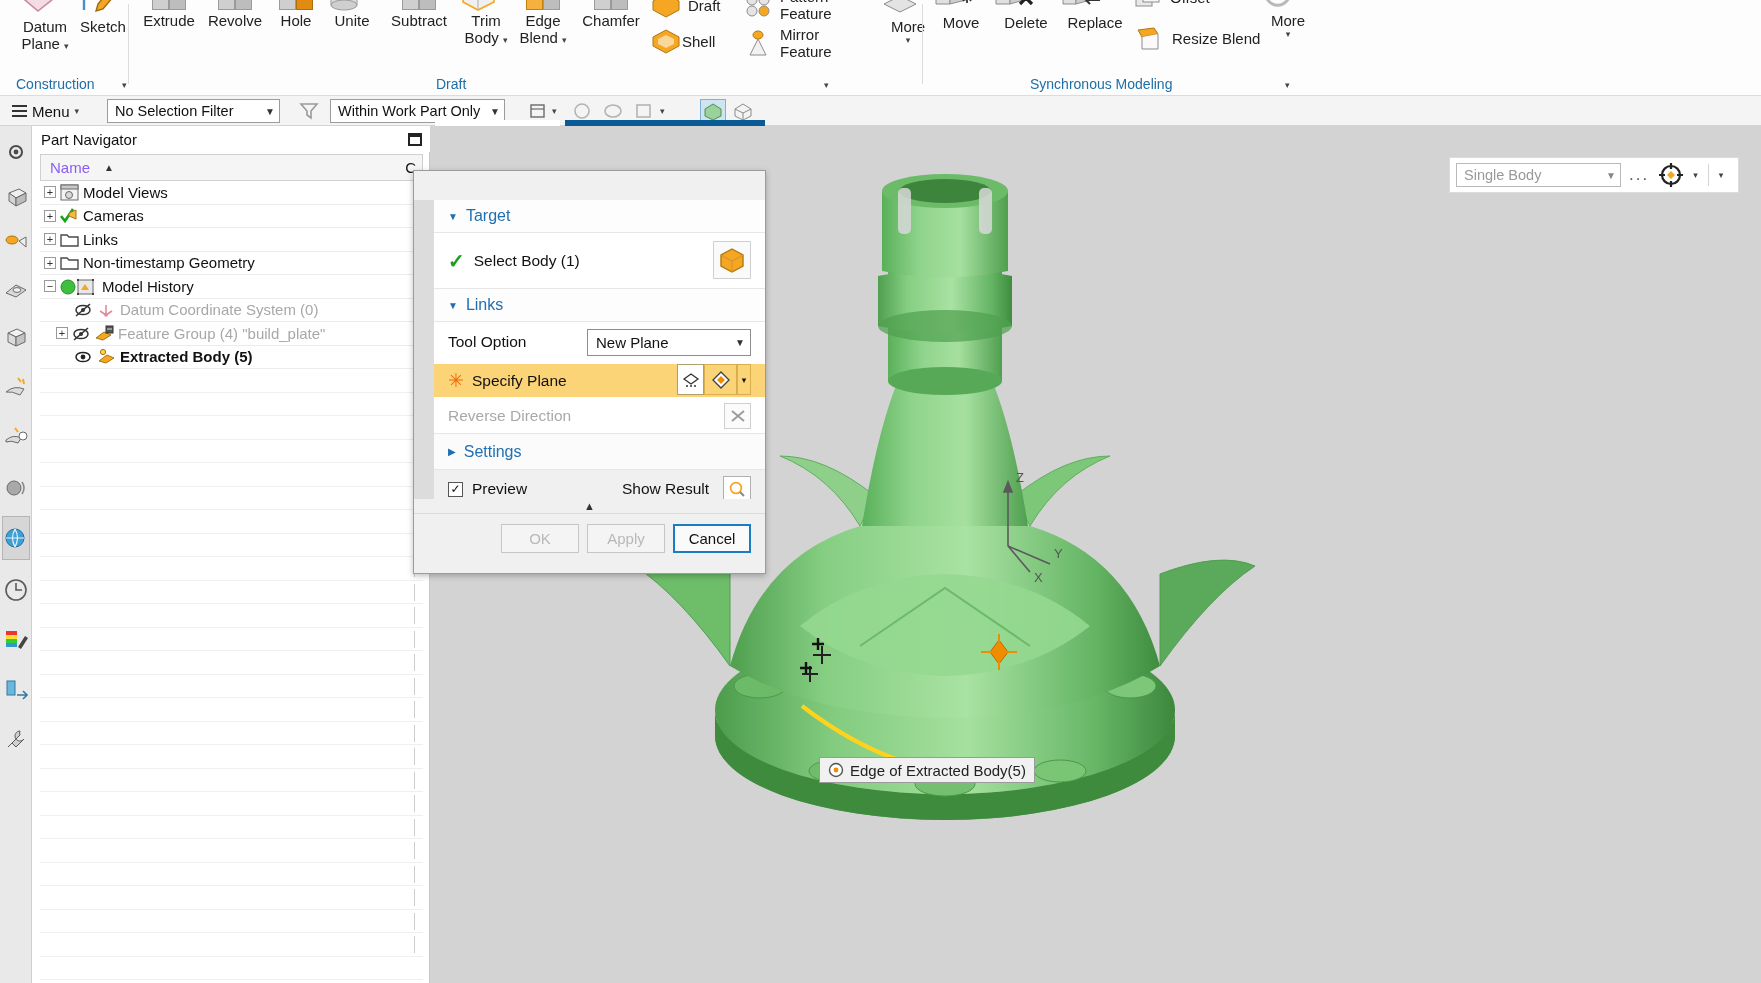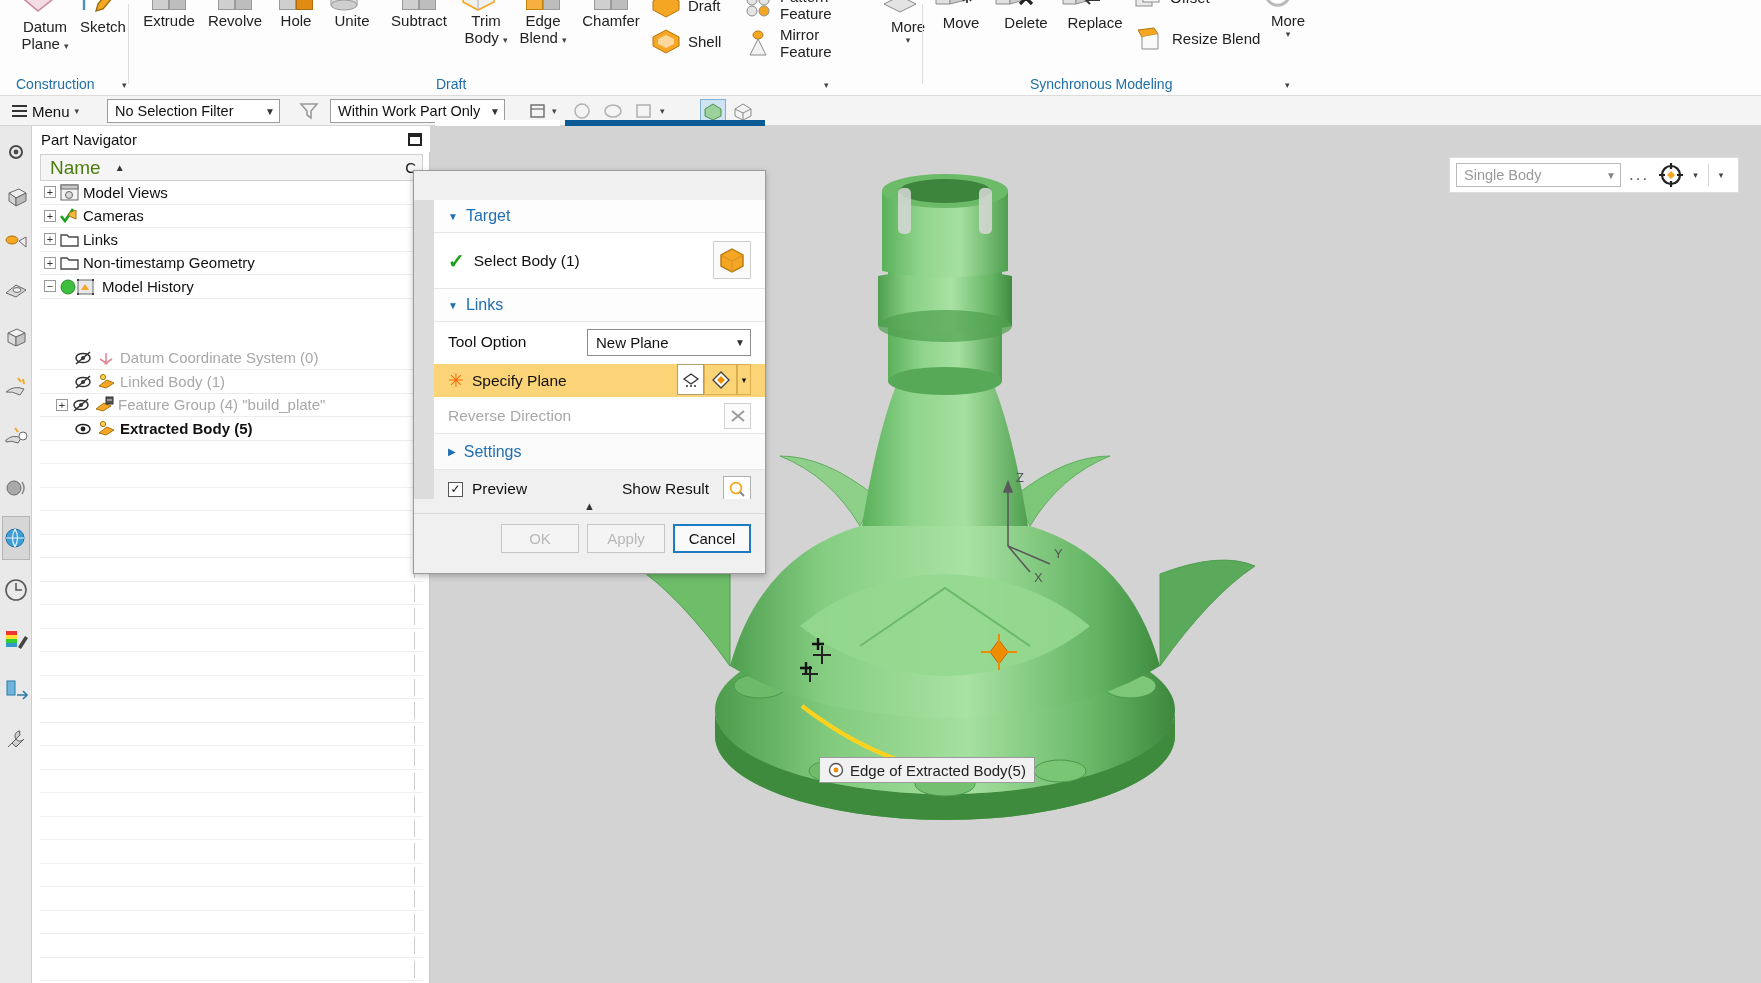--- a/index.html
+++ b/index.html
@@ -79,21 +79,21 @@
     display:flex; align-items:center; padding:0 8px;
     font-size:15px; color:#111; justify-content:space-between;
     background:#fff;
   }
   .undock { width:14px; height:13px; border:2px solid #222; border-top-width:4px; }
   #pnav-head {
     position:absolute; left:7px; top:28px; width:383px; height:27px;
     background:#f5f5f5; border:1px solid #d0d0d0;
     display:flex; align-items:center;
   }
-  #pnav-head .colname { font-size:19px; color:#4d7c0f; padding-left:9px; }
+  #pnav-head .colname { font-size:15px; color:#8b5cf6; padding-left:9px; }
   #pnav-head .sortarw { margin-left:14px; font-size:10px; color:#333; }
   #pnav-head .colc { position:absolute; right:6px; font-size:15px; color:#111; }
   #pnav-rows { position:absolute; left:7px; top:55px; width:383px; height:800px; }
   .pn-row {
     position:relative; height:23.5px; display:flex; align-items:center;
     border-bottom:1px solid #ececec; font-size:15px; color:#111;
     white-space:nowrap;
   }
   .pn-row.blank { border-bottom:1px solid #efefef; }
   .pn-row.dim { color:#a8a8a8; }
@@ -350,21 +350,21 @@
       </div>
 
       <div style="position:absolute; left:514px; top:-8px; display:flex; align-items:center; gap:6px;">
         <span>
           <svg width="32" height="26" viewBox="0 0 32 26">
               <polygon points="16,2 29,9 29,18 16,25 3,18 3,9" fill="#f5a623" stroke="#b2770f"></polygon>
             </svg>
         </span>
         <span style="font-size:15px; color:#222;">Draft</span>
       </div>
-      <div style="position:absolute; left:514px; top:28px; display:flex; align-items:center; gap:6px;">
+      <div style="position:absolute; left:514px; top:28px; display:flex; align-items:center; ">
         <span>
           <svg width="32" height="26" viewBox="0 0 32 26">
               <polygon points="16,2 29,9 29,18 16,25 3,18 3,9" fill="#f5a623" stroke="#b2770f"></polygon>
               <polygon points="16,7 24,11 24,16 16,20 8,16 8,11" fill="#fff" opacity=".55"></polygon>
             </svg>
         </span>
         <span style="font-size:15px; color:#222;">Shell</span>
       </div>
       <div style="position:absolute; left:606px; top:-12px; display:flex; align-items:center; gap:6px;">
         <span>
@@ -713,55 +713,38 @@
             <rect x="17" y="1" width="2" height="2" fill="#444"></rect>
               <rect x="32" y="1" width="2" height="2" fill="#444"></rect>
             <rect x="17" y="15" width="2" height="2" fill="#444"></rect>
               <rect x="32" y="15" width="2" height="2" fill="#444"></rect>
           </svg>
         </span>
         <span>Model History</span>
         <span class="pn-right-line"></span>
       </div>
 
-      <div class="pn-row dim" style="padding-left:34px;margin-top:48px;">
-        <span class="pn-ico">
-          <svg width="19" height="17" viewBox="0 0 19 17">
-              <ellipse cx="9" cy="9" rx="7" ry="4.6" fill="none" stroke="#333" stroke-width="1.5"></ellipse>
-              <circle cx="9" cy="9" r="2" fill="#333"></circle>
-              <path d="M2 15 L16 3" stroke="#333" stroke-width="1.6"></path>
-            </svg>
-        </span>
-        <span class="pn-ico">
-          <svg width="19" height="17" viewBox="0 0 19 17">
-              <path d="M9 14 L9 4 M9 14 L3 10 M9 14 L15 10" stroke="#e38a9a" stroke-width="1.6" fill="none"></path>
-              <circle cx="9" cy="14" r="1.8" fill="#e38a9a"></circle>
-            </svg>
-        </span>
-        <span>Datum Coordinate System (0)</span>
-        <span class="pn-right-line"></span>
-      </div>
-
       <div class="pn-row dim" style="padding-left:34px;">
         <span class="pn-ico">
           <svg width="19" height="17" viewBox="0 0 19 17">
               <ellipse cx="9" cy="9" rx="7" ry="4.6" fill="none" stroke="#333" stroke-width="1.5"></ellipse>
               <circle cx="9" cy="9" r="2" fill="#333"></circle>
               <path d="M2 15 L16 3" stroke="#333" stroke-width="1.6"></path>
             </svg>
         </span>
         <span class="pn-ico">
           <svg width="19" height="17" viewBox="0 0 19 17">
-              <path d="M2 13 L10 7 L17 10 L9 15 Z" fill="#f5a623" stroke="#a8760f"></path>
-              <circle cx="6" cy="4" r="2.6" fill="#ffd34d" stroke="#a8760f"></circle>
-            </svg>
-        </span>
-        <span>Linked Body (1)</span>
+              <path d="M9 14 L9 4 M9 14 L3 10 M9 14 L15 10" stroke="#e38a9a" stroke-width="1.6" fill="none"></path>
+              <circle cx="9" cy="14" r="1.8" fill="#e38a9a"></circle>
+            </svg>
+        </span>
+        <span>Datum Coordinate System (0)</span>
         <span class="pn-right-line"></span>
       </div>
+
 
       <div class="pn-row dim" style="padding-left:16px;">
         <span class="pn-exp">+</span>
         <span class="pn-ico">
           <svg width="19" height="17" viewBox="0 0 19 17">
               <ellipse cx="9" cy="9" rx="7" ry="4.6" fill="none" stroke="#333" stroke-width="1.5"></ellipse>
               <circle cx="9" cy="9" r="2" fill="#333"></circle>
               <path d="M2 15 L16 3" stroke="#333" stroke-width="1.6"></path>
             </svg>
         </span>

